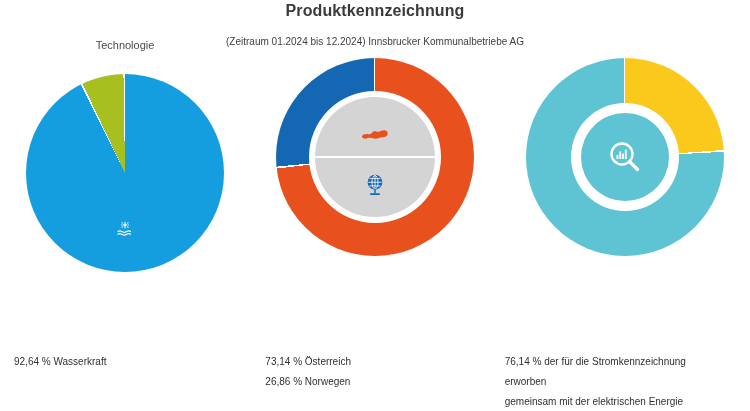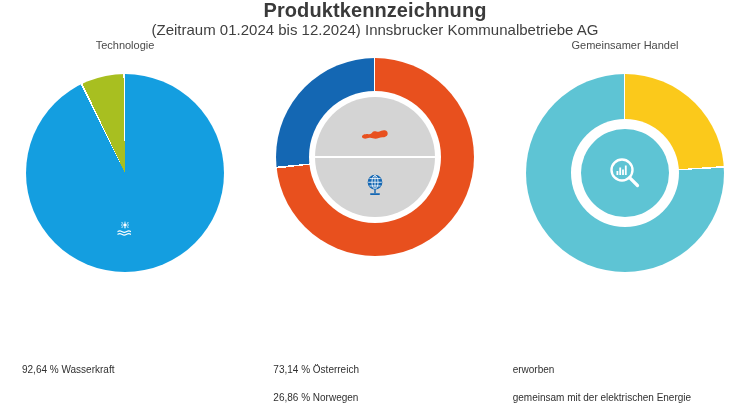--- a/index.html
+++ b/index.html
@@ -26,33 +26,33 @@
   
   .header {
     position: absolute;
     top: 0;
     left: 0;
     width: 750px;
     text-align: center;
     z-index: 5;
   }
   .title {
-    font-size: 20px;
+    font-size: 16px;
     font-weight: 700;
     color: #3a3a3a;
     line-height: 19px;
     letter-spacing: 0.1px;
     margin: 1px 0 0 0;
   }
   .subtitle {
-    font-size: 15px;
+    font-size: 10px;
     font-weight: 400;
     color: #3f3f3f;
     line-height: 13px;
-    margin-top: 3px;
+    margin-top: 15px;
   }
 
   
   .columns {
     position: absolute;
     top: 38px;
     left: 0;
     width: 750px;
     display: flex;
     flex-direction: row;
@@ -169,21 +169,21 @@
   .legend {
     width: 250px;
     text-align: center;
     font-size: 10px;
     line-height: 12px;
     color: #303030;
   }
   .legend.left { text-align: left; padding-left: 6px; width: 230px; }
   .legend.mid  { text-align: left; padding-left: 22px; width: 240px; }
   .legend.right{ text-align: left; padding-right: 4px; width: 250px; }
-  .legend p { margin: 16px; }
+  .legend p { margin: 8px; }
 </style>
 </head>
 <body>
 
 <div id="root">
 
   <div class="header">
     <div class="title">Produktkennzeichnung</div>
     <div class="subtitle">(Zeitraum 01.2024 bis 12.2024) Innsbrucker Kommunalbetriebe AG</div>
   </div>
@@ -259,21 +259,20 @@
               </g>
               <rect x="11.2" y="17" width="1.6" height="5" fill="#1467b3"></rect>
               <rect x="6.5" y="22" width="11" height="1.8" rx="0.9" fill="#1467b3"></rect>
             </svg>
           </div>
         </div>
       </div>
     </div>
 
     <div class="col">
-      <div class="col-head">Gemeinsamer Handel</div>
 
       <div class="chart-wrap">
         <div class="ring-outer"></div>
         <div class="disc" style="background: conic-gradient(from 0deg,
                       #fbc91b 0deg 85.9deg,
                       #ffffff 85.9deg 87deg,
                       #5ec4d4 87deg 359.2deg,
                       #ffffff 359.2deg 360deg);"></div>
 
         <div class="hole" style="left:55px; top:55px; width:108px; height:108px;"></div>
@@ -302,19 +301,20 @@
     <div class="legend left">
       <p>92,64 % Wasserkraft</p>
     </div>
 
     <div class="legend mid">
       <p>73,14 % Österreich</p>
       <p>26,86 % Norwegen</p>
     </div>
 
     <div class="legend right">
+      <p>76,14 % der für die Stromkennzeichnung</p>
       <p>erworben</p>
       <p>gemeinsam mit der elektrischen Energie</p>
     </div>
 
   </div>
 
 </div>
 
 </body></html>

